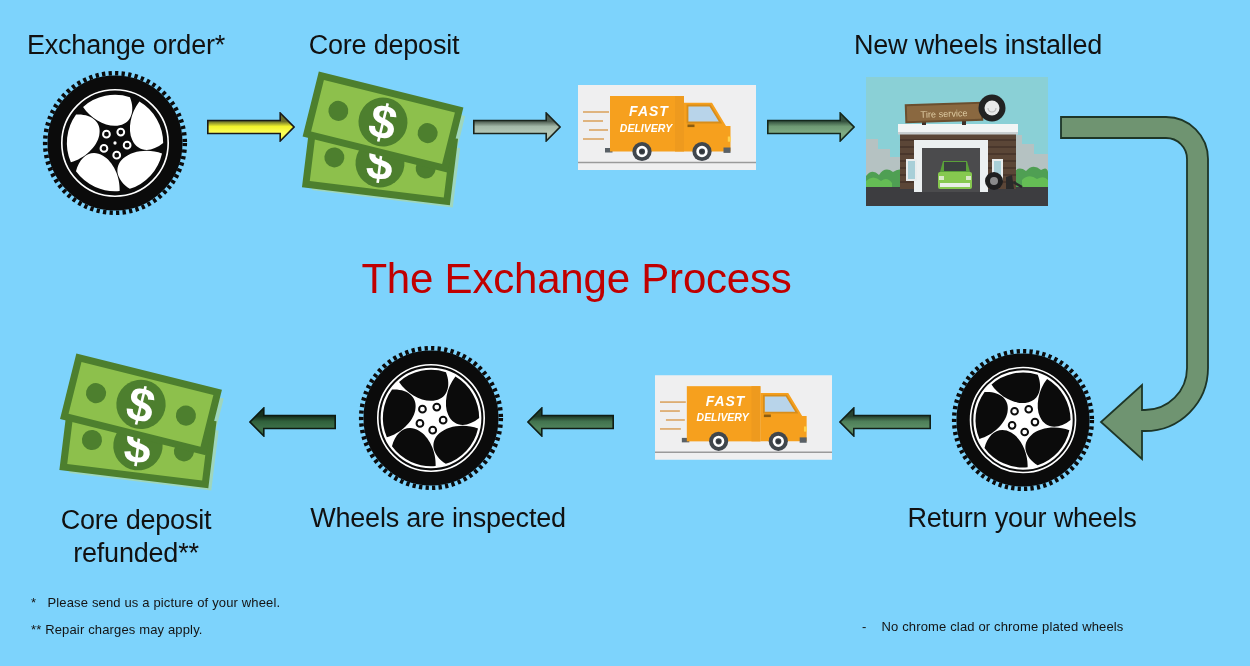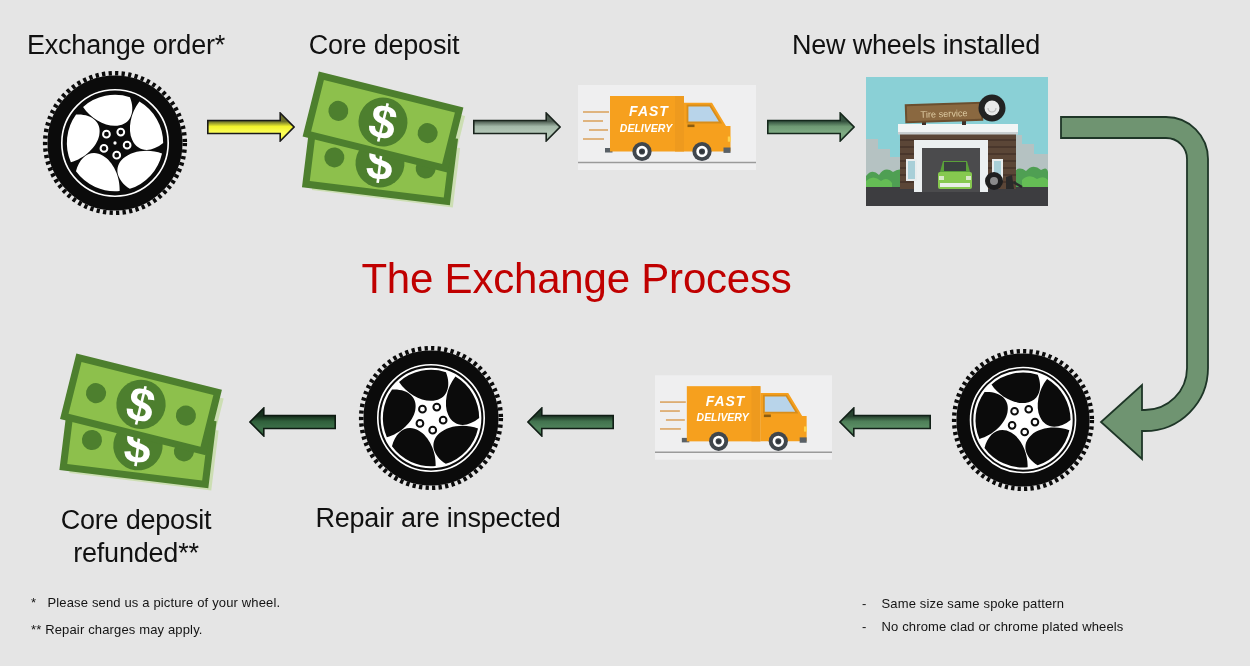--- a/index.html
+++ b/index.html
@@ -1,33 +1,33 @@
 <!DOCTYPE html>
 <html><head><meta charset="utf-8">
 <style>
 html,body{margin:0;padding:0;background:#ffffff;}
-#c{position:relative;width:1250px;height:666px;overflow:hidden;background:#e5e5e5;font-family:"Liberation Sans",sans-serif;}
+#c{position:relative;width:1250px;height:666px;overflow:hidden;background:#7dd3fc;font-family:"Liberation Sans",sans-serif;}
 .lbl{position:absolute;white-space:nowrap;color:#111;font-size:27px;line-height:1;transform:translateX(-50%);letter-spacing:-0.2px;}
 .sm{position:absolute;white-space:nowrap;color:#141414;font-size:13px;line-height:1;letter-spacing:0.15px;}
 </style></head><body>
 <div id="c">
 <svg width="0" height="0" style="position:absolute">
       <defs>
         <path id="win" d="M -35,-39.5 A 53,53 0 0 1 16.4,-50.2 C 22.6,-34.5 17.5,-20.5 2.5,-19 C -10,-17.5 -26.5,-26.5 -35,-39.5 Z"></path>
       </defs>
     </svg>
 <div class="lbl" style="left:126px;top:32px;">Exchange order*</div>
 <div class="lbl" style="left:384px;top:32px;">Core deposit</div>
-<div class="lbl" style="left:916px;top:32px;text-align:center;">New wheels installed</div>
+<div class="lbl" style="left:978px;top:32px;text-align:center;">New wheels installed</div>
 <div class="lbl" style="left:576.5px;top:257.6px;font-size:42px;font-weight:400;color:#c00000;">The Exchange Process</div>
 <div class="lbl" style="left:136px;top:504px;text-align:center;line-height:33px;">Core deposit<br>refunded**</div>
-<div class="lbl" style="left:438px;top:504.5px;">Repair are inspected</div>
+<div class="lbl" style="left:438px;top:504.5px;">Wheels are inspected</div>
+<div class="lbl" style="left:1022px;top:504.5px;">Return your wheels</div>
 <div class="sm" style="left:31px;top:596px;">*&nbsp;&nbsp;&nbsp;Please send us a picture of your wheel.</div>
 <div class="sm" style="left:31px;top:616px;margin-top:7px;">** Repair charges may apply.</div>
-<div class="sm" style="left:862px;top:597px;">-&nbsp;&nbsp;&nbsp;&nbsp;Same size same spoke pattern</div>
 <div class="sm" style="left:862px;top:620px;text-align:right;">-&nbsp;&nbsp;&nbsp;&nbsp;No chrome clad or chrome plated wheels</div>
 <svg style="position:absolute;left:42px;top:70px" width="146" height="146" viewBox="-80 -80 160 160">
 <circle r="76.5" fill="none" stroke="#0b0b0b" stroke-width="5" stroke-dasharray="3.6 3.6"></circle>
 <circle r="66" fill="none" stroke="#0b0b0b" stroke-width="16"></circle>
 <circle r="58" fill="none" stroke="#ffffff" stroke-width="2.4"></circle>
 <circle r="56.3" fill="#0b0b0b" stroke="#0b0b0b" stroke-width="2.2"></circle>
 <g fill="#ffffff">
         <use href="#win" transform="rotate(0)"></use>
         <use href="#win" transform="rotate(72)"></use>
         <use href="#win" transform="rotate(144)"></use>

